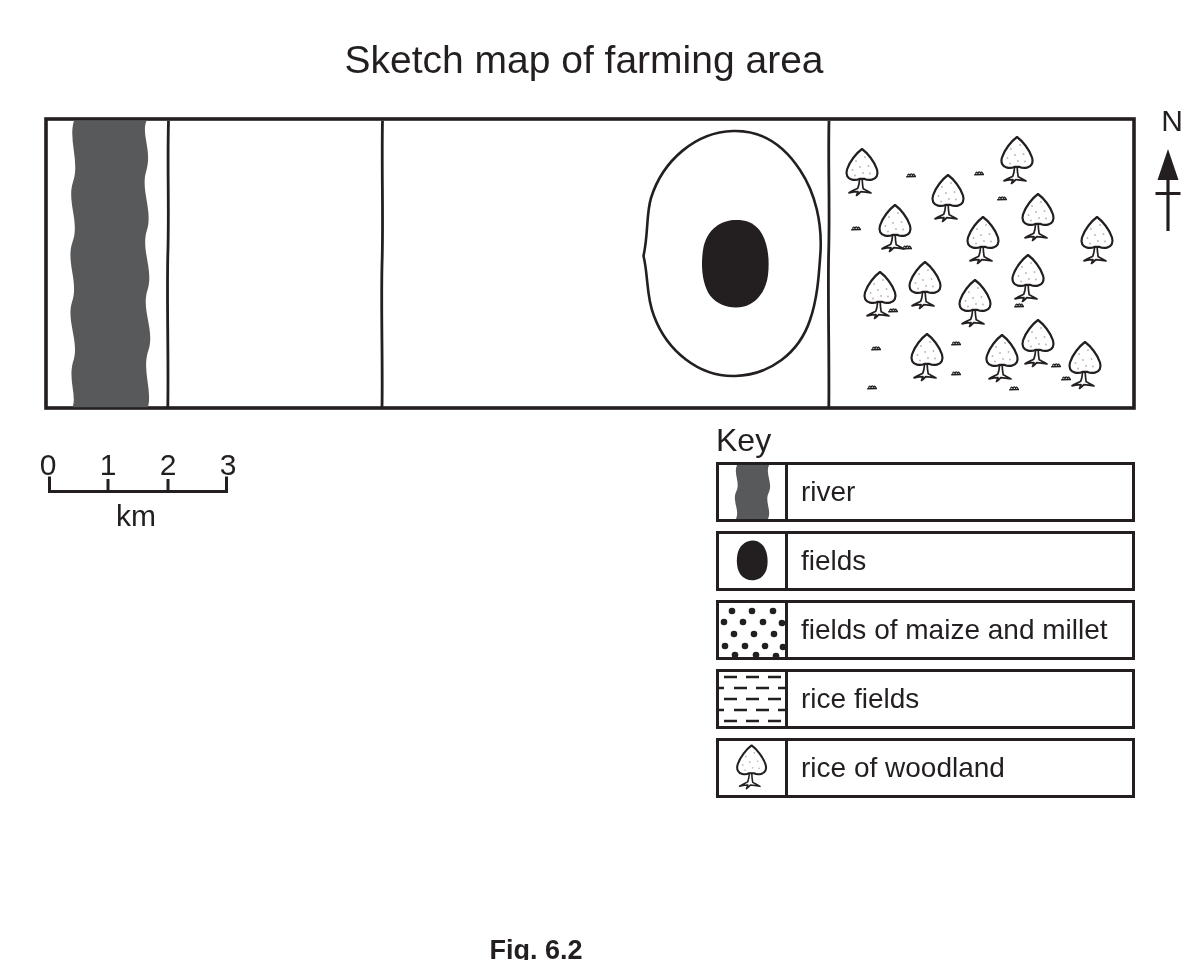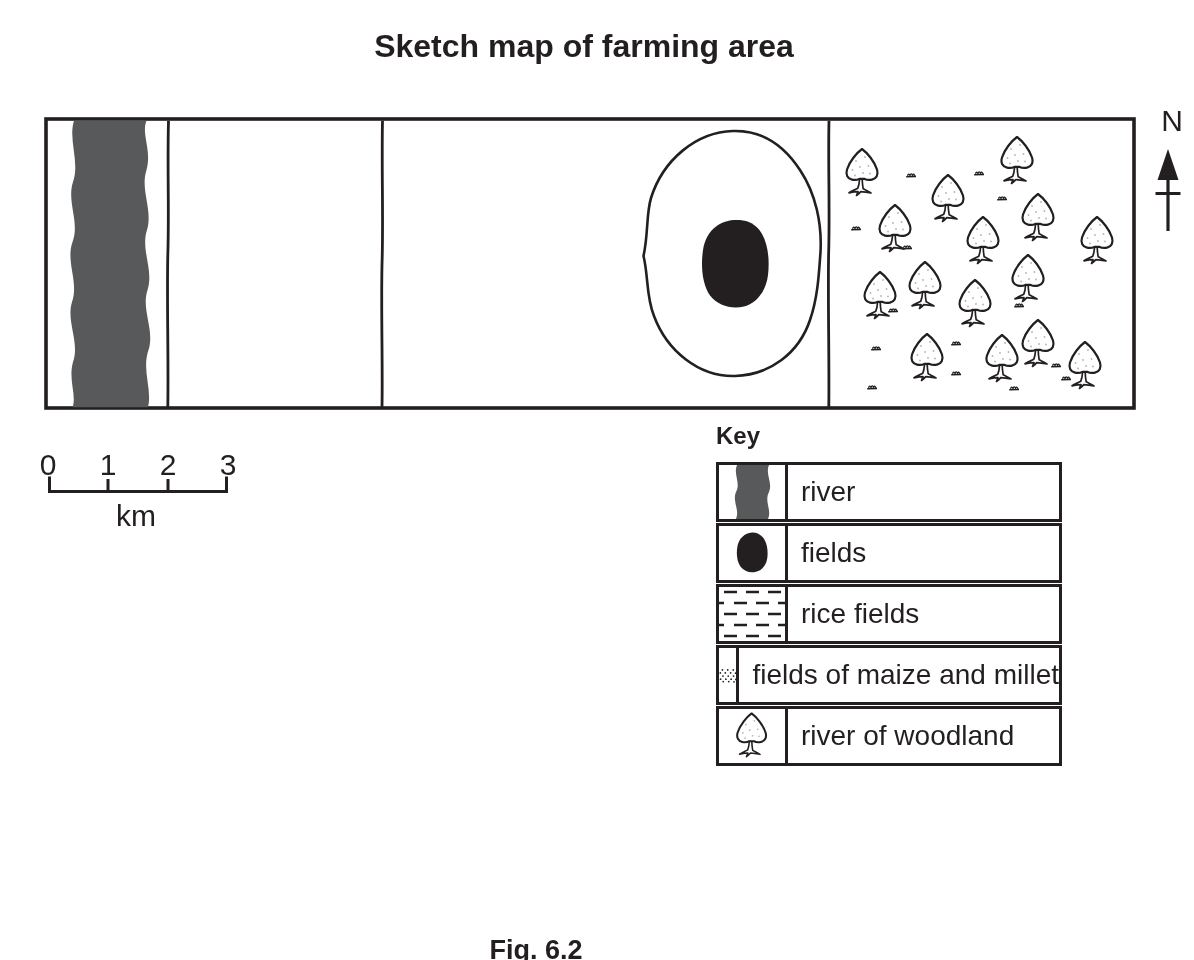--- a/index.html
+++ b/index.html
@@ -2,29 +2,29 @@
 <html><head>
 <meta charset="utf-8">
 <style>
   html,body{margin:0;padding:0;background:#ffffff;}
   .page{
     position:relative;width:1194px;height:960px;background:#fff;
     font-family:"Liberation Sans",sans-serif;color:#231f20;overflow:hidden;
   }
   .canvas{position:absolute;left:0;top:0;width:1194px;height:960px;}
   .title{
-    position:absolute;top:28px;left:584px;transform:translateX(-50%);
-    font-weight:bold;font-size:32px;white-space:nowrap;
+    position:absolute;top:38px;left:584px;transform:translateX(-50%);
+    font-weight:normal;font-size:39px;white-space:nowrap;
   }
   .north-label{position:absolute;top:104px;left:1172px;transform:translateX(-50%);font-size:30px;}
   .scale-nums{position:absolute;top:448px;left:0;width:300px;height:34px;}
   .scale-num{position:absolute;top:0;transform:translateX(-50%);font-size:30px;}
   .km{position:absolute;top:499px;left:136px;transform:translateX(-50%);font-size:30px;}
-  .key-heading{position:absolute;top:422px;left:716px;font-weight:bold;font-size:24px;}
-  .key-box{position:absolute;top:462px;left:716px;width:346px;display:flex;flex-direction:column;gap:1px;justify-content:flex-end;}
+  .key-heading{position:absolute;top:422px;left:716px;font-weight:normal;font-size:32px;}
+  .key-box{position:absolute;top:462px;left:716px;width:419px;display:flex;flex-direction:column;gap:9px;justify-content:flex-end;}
   .key-row{display:flex;height:60px;border:3px solid #231f20;background:#fff;box-sizing:border-box;}
   .key-sym{
     width:69px;border-right:3px solid #231f20;box-sizing:border-box;
     display:flex;align-items:center;justify-content:center;overflow:hidden;background:#fff;
   }
   .key-sym svg{display:block;}
   .key-label{flex:1;display:flex;align-items:center;padding-left:13px;font-size:28px;white-space:nowrap;}
   .fig-caption{position:absolute;top:915px;left:536px;transform:translateX(-50%);font-weight:bold;font-size:27px;margin-top:20px;}
 </style>
 </head>
@@ -181,37 +181,37 @@
         <div class="key-sym">
           <svg viewBox="0 0 66 54" width="66" height="54">
             <use href="#sym-village" xlink:href="#sym-village" transform="translate(0,0)"></use>
           </svg>
         </div>
         <div class="key-label">fields</div>
       </div>
       <div class="key-row">
         <div class="key-sym">
           <svg viewBox="0 0 66 54" width="66" height="54">
+            <use href="#sym-maize-millet" xlink:href="#sym-maize-millet" transform="translate(0,0)"></use>
+          </svg>
+        </div>
+        <div class="key-label">fields of maize and millet</div>
+      </div>
+      <div class="key-row">
+        <div class="key-sym">
+          <svg viewBox="0 0 66 54" width="66" height="54">
             <use href="#sym-rice-fields" xlink:href="#sym-rice-fields" transform="translate(0,0)"></use>
           </svg>
         </div>
         <div class="key-label">rice fields</div>
       </div>
       <div class="key-row">
         <div class="key-sym">
           <svg viewBox="0 0 66 54" width="66" height="54">
-            <use href="#sym-maize-millet" xlink:href="#sym-maize-millet" transform="translate(0,0)"></use>
-          </svg>
-        </div>
-        <div class="key-label">fields of maize and millet</div>
-      </div>
-      <div class="key-row">
-        <div class="key-sym">
-          <svg viewBox="0 0 66 54" width="66" height="54">
             <use href="#sym-woodland" xlink:href="#sym-woodland" transform="translate(0,0)"></use>
           </svg>
         </div>
-        <div class="key-label">river of woodland</div>
+        <div class="key-label">rice of woodland</div>
       </div>
     </div>
 
   <div class="fig-caption">Fig. 6.2</div>
 </div>
 
 </body></html>

